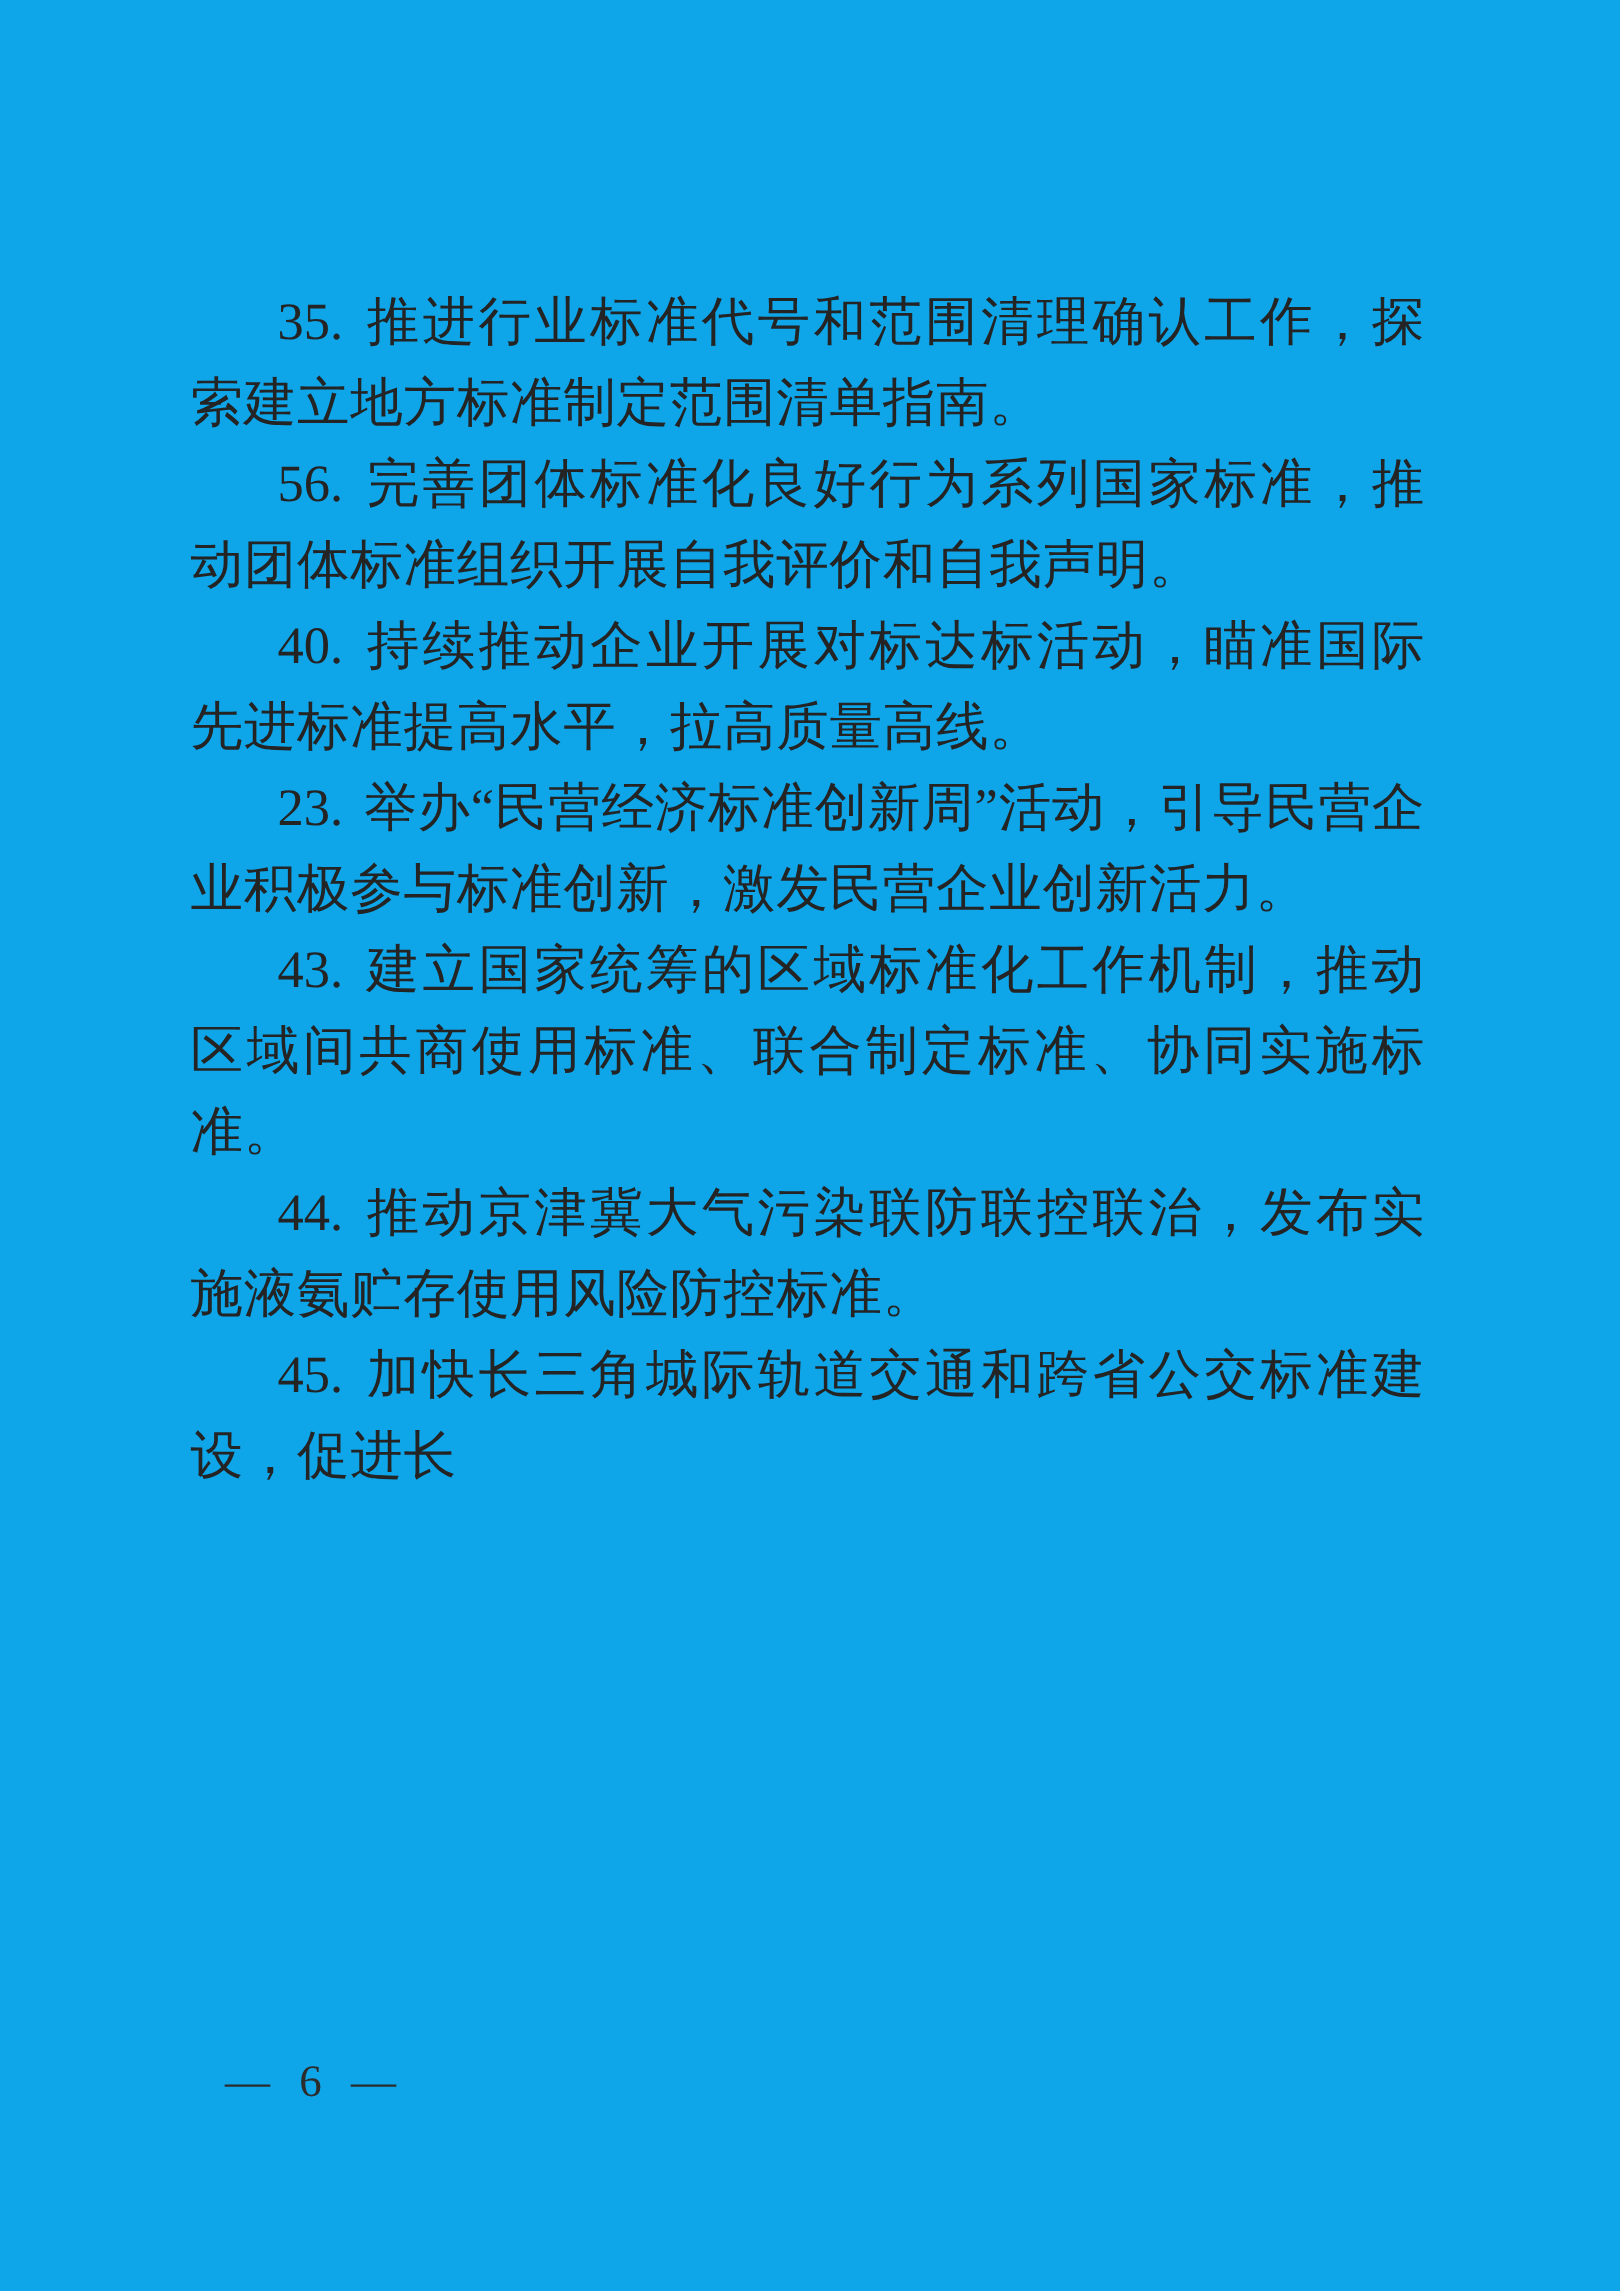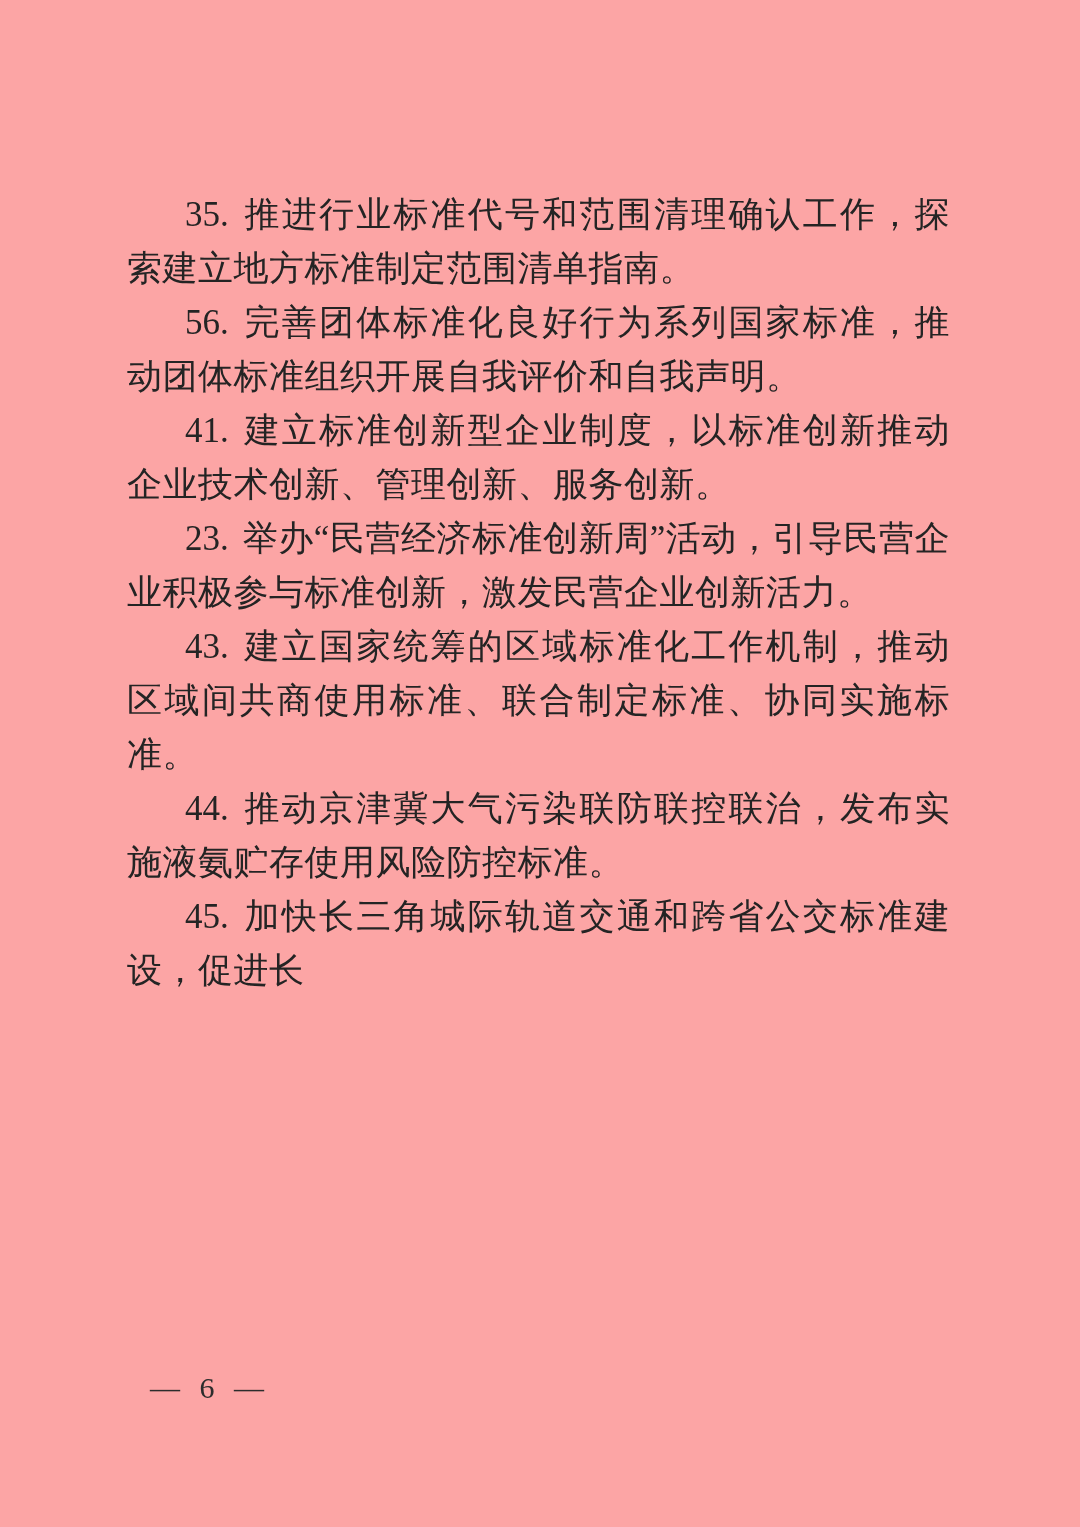--- a/index.html
+++ b/index.html
@@ -5,21 +5,21 @@
   html, body {
     margin: 0;
     padding: 0;
     background: #e8e8e8;
   }
   .page {
     position: relative;
     width: 1080px;
     height: 1527px;
     margin: 0 auto;
-    background: #fca5a5;
+    background: #0ea5e9;
     overflow: hidden;
     font-family: "Liberation Serif", "DejaVu Serif", serif;
   }
   .content {
     position: absolute;
     left: 127px;
     top: 188px;
     width: 823px;
     font-size: 35px;
     line-height: 54px;
@@ -53,22 +53,22 @@
 <div class="page">
   <div class="content">
 
     <p class="para"><span class="num">35.</span><span>推进行业标准代号和范围清理确认工作，探索建立地方标准制定范围清单指南。</span></p>
 
 
 
     <p class="para"><span class="num">56.</span><span>完善团体标准化良好行为系列国家标准，推动团体标准组织开展自我评价和自我声明。</span></p>
 
 
+    <p class="para"><span class="num">40.</span><span>持续推动企业开展对标达标活动，瞄准国际先进标准提高水平，拉高质量高线。</span></p>
 
-    <p class="para"><span class="num">41.</span><span>建立标准创新型企业制度，以标准创新推动企业技术创新、管理创新、服务创新。</span></p>
 
     <p class="para"><span class="num">23.</span><span>举办“民营经济标准创新周”活动，引导民营企业积极参与标准创新，激发民营企业创新活力。</span></p>
 
     <p class="para"><span class="num">43.</span><span>建立国家统筹的区域标准化工作机制，推动区域间共商使用标准、联合制定标准、协同实施标准。</span></p>
 
     <p class="para"><span class="num">44.</span><span>推动京津冀大气污染联防联控联治，发布实施液氨贮存使用风险防控标准。</span></p>
 
     <p class="para"><span class="num">45.</span><span>加快长三角城际轨道交通和跨省公交标准建设，促进长</span></p>
 
   </div>

